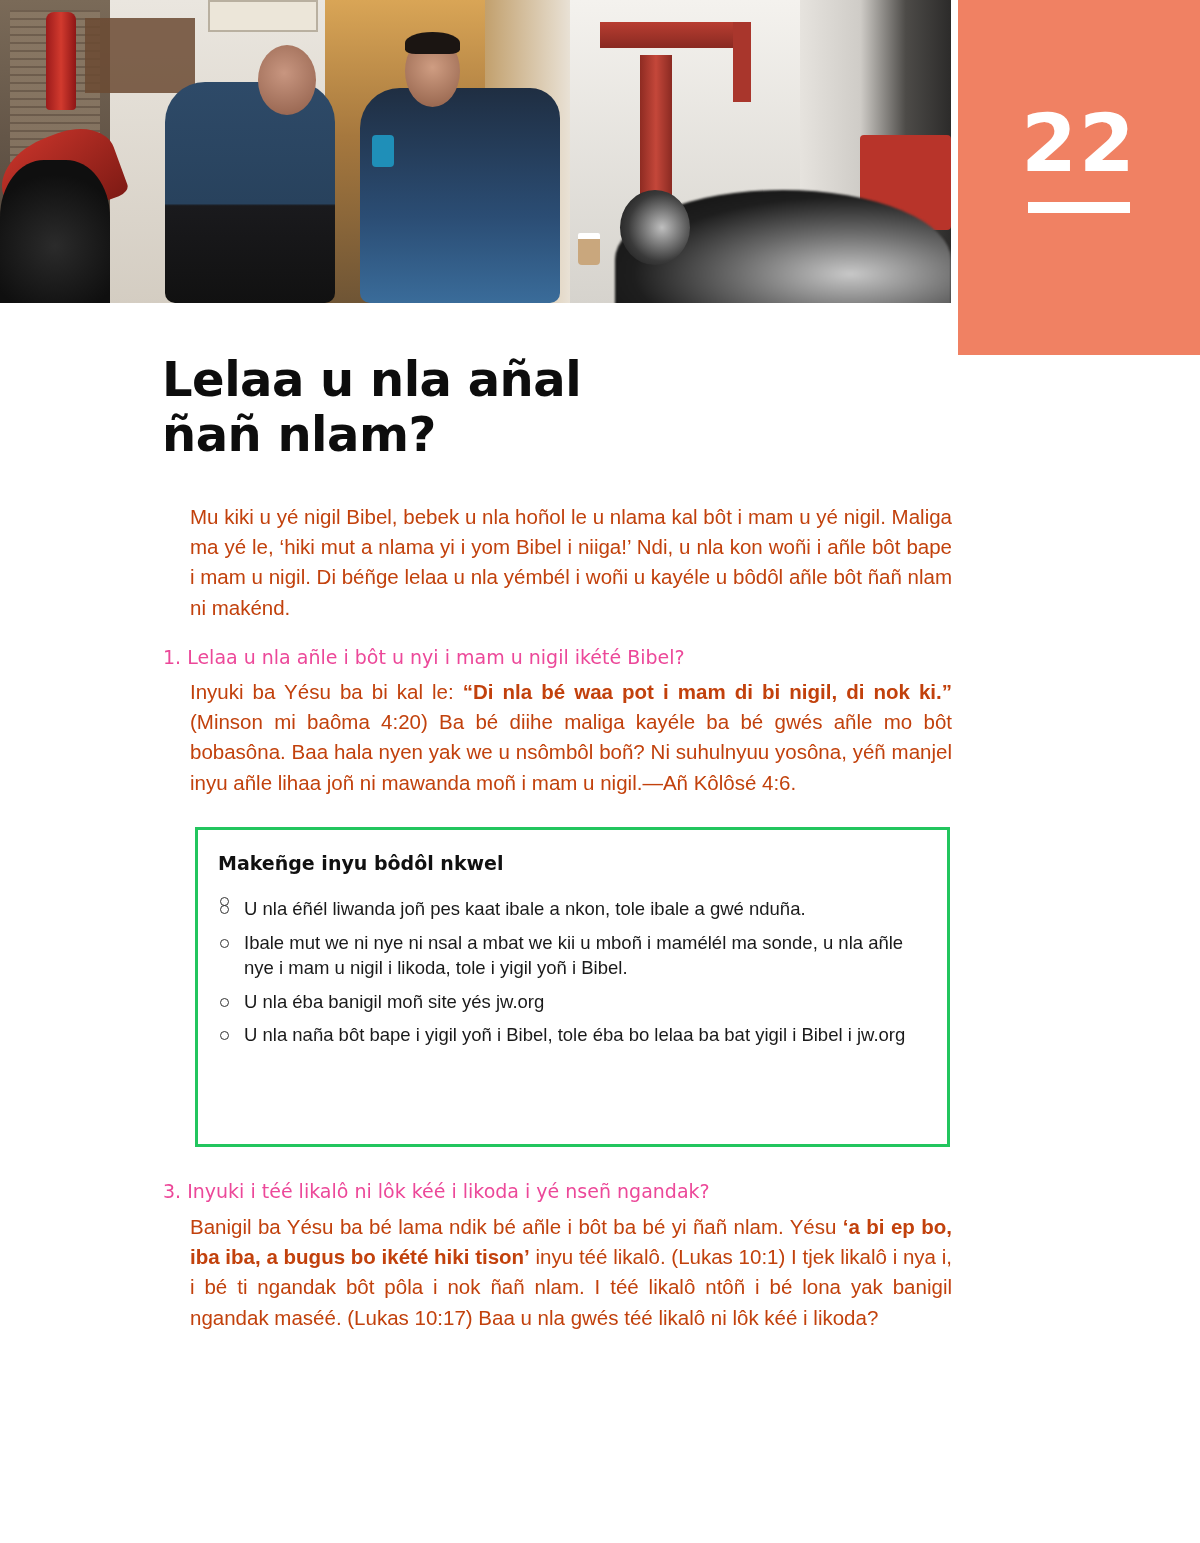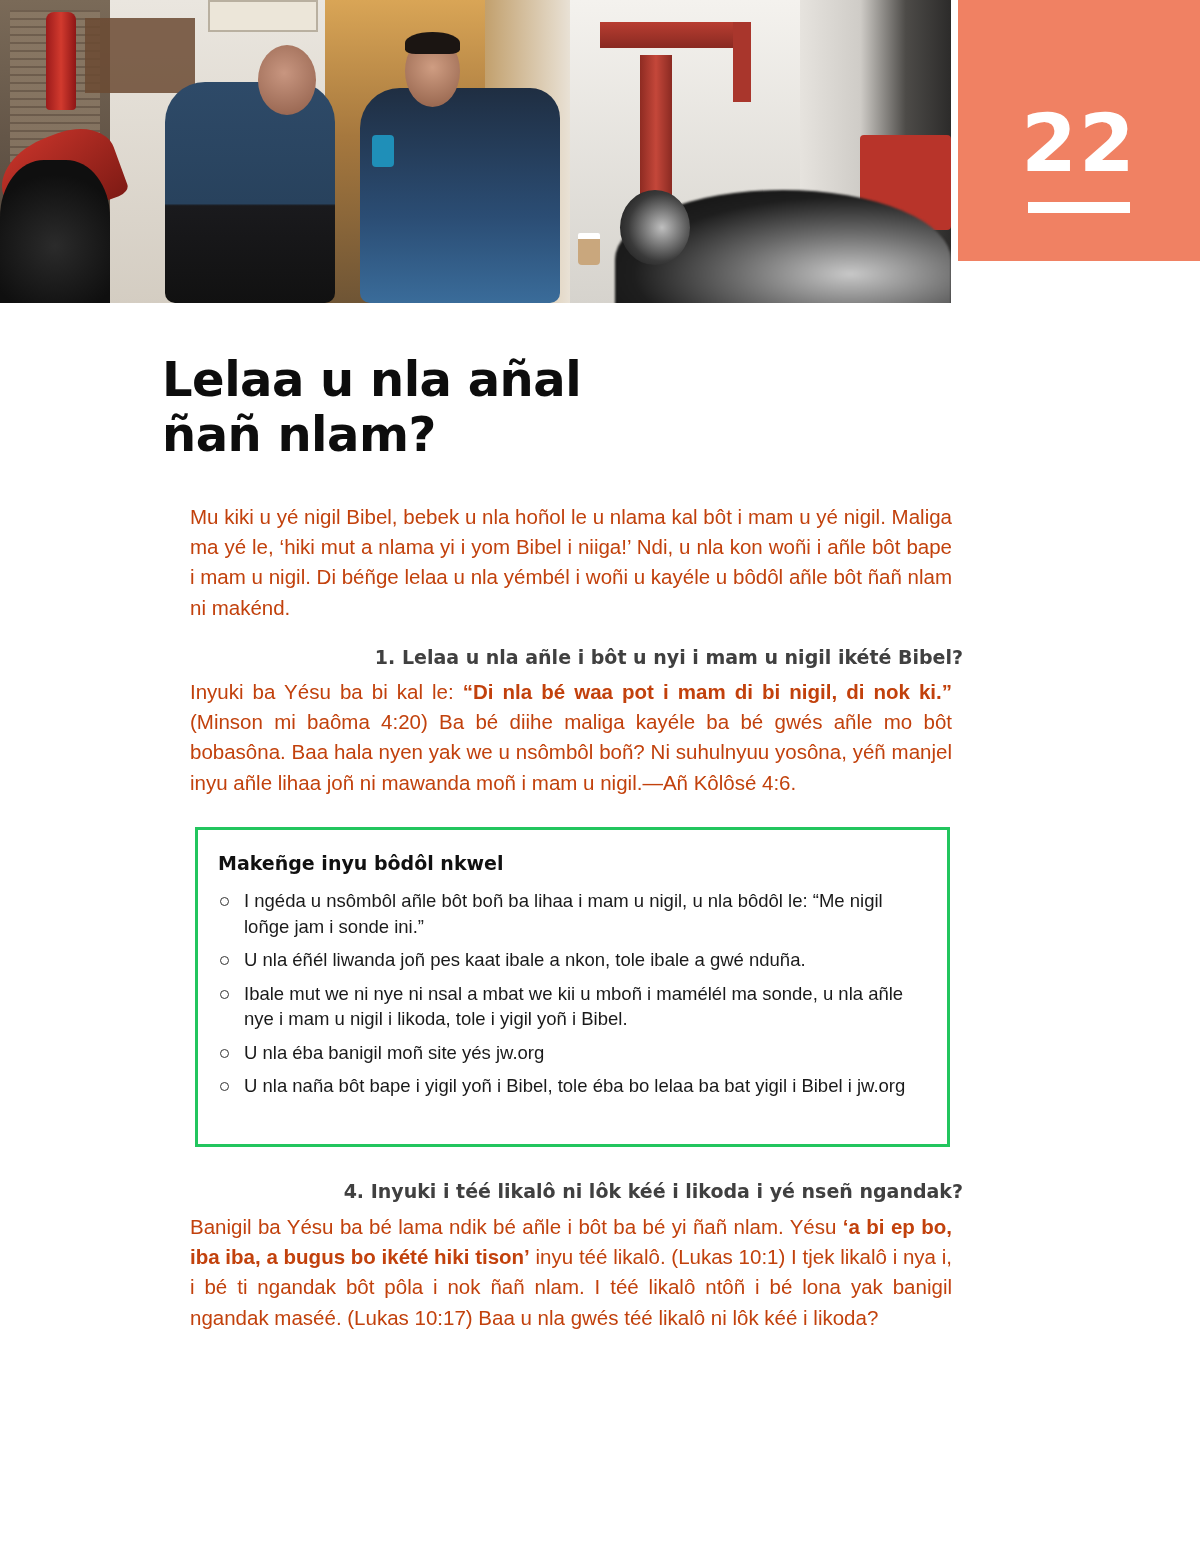--- a/index.html
+++ b/index.html
@@ -31,21 +31,21 @@
     .photo .red-post { position:absolute; left:640px; top:55px; width:32px; height:248px; background: linear-gradient(90deg,#8e2b22,#c4473a,#8a2a22); }
     .photo .red-arm { position:absolute; left:600px; top:22px; width:150px; height:26px; background: linear-gradient(180deg,#b83d31,#892a22); }
     .photo .red-arm2 { position:absolute; left:733px; top:22px; width:18px; height:80px; background:#a9362c; }
     .photo .tester { position:absolute; left:860px; top:135px; width:91px; height:95px; background:#b8342a; border-radius:4px; }
     .photo .cup { position:absolute; left:578px; top:233px; width:22px; height:32px; background: linear-gradient(180deg,#ffffff 0 20%, #c9a77d 20%); border-radius: 2px 2px 4px 4px; }
     .photo .moto { position:absolute; left:615px; top:190px; width:336px; height:140px; background: radial-gradient(ellipse at 70% 60%, #c8c8c8 0%, #6a6a6a 35%, #1e1e1e 65%, #0c0c0c 100%); border-radius: 50% 50% 0 0; filter: blur(1px); }
     .photo .headlight { position:absolute; left:620px; top:190px; width:70px; height:75px; background: radial-gradient(circle at 60% 50%, #bfbfbf, #3a3a3a 60%, #111); border-radius: 50%; }
 
     
     .num-panel {
-      position: absolute; left: 958px; top: 0; width: 242px; height: 261px; background: #f08163;
+      position: absolute; left: 958px; top: 0; width: 242px; height: 355px; background: #f08163;
       display: flex; flex-direction: column; align-items: center; justify-content: flex-start;
     }
     .num-panel .num {
       margin-top: 104px; font-family: "DejaVu Sans", sans-serif; font-weight: bold; font-size: 80px;
       line-height: 80px; color: #ffffff; letter-spacing: 2px;
     }
     .num-panel .num-rule { margin-top: 18px; width: 102px; height: 11px; background: #ffffff; }
 
     
     .title {
@@ -57,23 +57,22 @@
     
     .para {
       position: absolute; left: 190px; width: 762px;
       font-family: "Liberation Sans", sans-serif; font-size: 20.5px; line-height: 30.2px; color: #c2410c;
       text-align: justify;
     }
     .para b { font-weight: bold; }
     .intro { top: 502px; }
     .q-heading {
       position: absolute; left: 163px; width: 800px;
-      font-family: "DejaVu Sans", sans-serif; font-weight: bold; font-size: 19px; line-height: 26px;
-      color: #404040;
-      text-align: right;
+      font-family: "DejaVu Sans", sans-serif; font-weight: normal; font-size: 19px; line-height: 26px;
+      color: #ec4899;
     }
     .q1 { top: 644px; }
     .p1 { top: 677px; }
     .q2 { top: 1178px; }
     .p2 { top: 1212px; }
 
     
     .tipbox {
       position: absolute; left: 195px; top: 827px; width: 755px; height: 320px;
       border: 3px solid #22c55e; background: #ffffff;
@@ -132,22 +131,22 @@
 </h1>
 
 <p class="para intro">Mu kiki u yé nigil Bibel, bebek u nla hoñol le u nlama kal bôt i mam u yé nigil. Maliga ma yé le, ‘hiki mut a nlama yi i yom Bibel i niiga!’ Ndi, u nla kon woñi i añle bôt bape i mam u nigil. Di béñge lelaa u nla yémbél i woñi u kayéle u bôdôl añle bôt ñañ nlam ni makénd.</p>
 
 <h2 class="q-heading q1">1. Lelaa u nla añle i bôt u nyi i mam u nigil ikété Bibel?</h2>
 <p class="para p1"><span>Inyuki ba Yésu ba bi kal le: </span><b>“Di nla bé waa pot i mam di bi nigil, di nok ki.”</b><span> (Minson mi baôma 4:20) Ba bé diihe maliga kayéle ba bé gwés añle mo bôt bobasôna. Baa hala nyen yak we u nsômbôl boñ? Ni suhulnyuu yosôna, yéñ manjel inyu añle lihaa joñ ni mawanda moñ i mam u nigil.—Añ Kôlôsé 4:6.</span></p>
 
 <div class="tipbox">
   <div class="tip-title">Makeñge inyu bôdôl nkwel</div>
   <ul>
-    <li><span class="bullet"></span><span>I ngéda u nsômbôl añle bôt boñ ba lihaa i mam u nigil, u nla bôdôl le: “Me nigil loñge jam i sonde ini.”</span></li>
+    <li><span class="bullet"></span></li>
     <li><span class="bullet"></span><span>U nla éñél liwanda joñ pes kaat ibale a nkon, tole ibale a gwé nduña.</span></li>
     <li><span class="bullet"></span><span>Ibale mut we ni nye ni nsal a mbat we kii u mboñ i mamélél ma sonde, u nla añle nye i mam u nigil i likoda, tole i yigil yoñ i Bibel.</span></li>
     <li><span class="bullet"></span><span>U nla éba banigil moñ site yés jw.org</span></li>
     <li><span class="bullet"></span><span>U nla naña bôt bape i yigil yoñ i Bibel, tole éba bo lelaa ba bat yigil i Bibel i jw.org</span></li>
   </ul>
 </div>
 
-<h2 class="q-heading q2">4. Inyuki i téé likalô ni lôk kéé i likoda i yé nseñ ngandak?</h2>
+<h2 class="q-heading q2">3. Inyuki i téé likalô ni lôk kéé i likoda i yé nseñ ngandak?</h2>
 <p class="para p2"><span>Banigil ba Yésu ba bé lama ndik bé añle i bôt ba bé yi ñañ nlam. Yésu </span><b>‘a bi ep bo, iba iba, a bugus bo ikété hiki tison’</b><span> inyu téé likalô. (Lukas 10:1) I tjek likalô i nya i, i bé ti ngandak bôt pôla i nok ñañ nlam. I téé likalô ntôñ i bé lona yak banigil ngandak maséé. (Lukas 10:17) Baa u nla gwés téé likalô ni lôk kéé i likoda?</span></p>
 
 </body></html>

